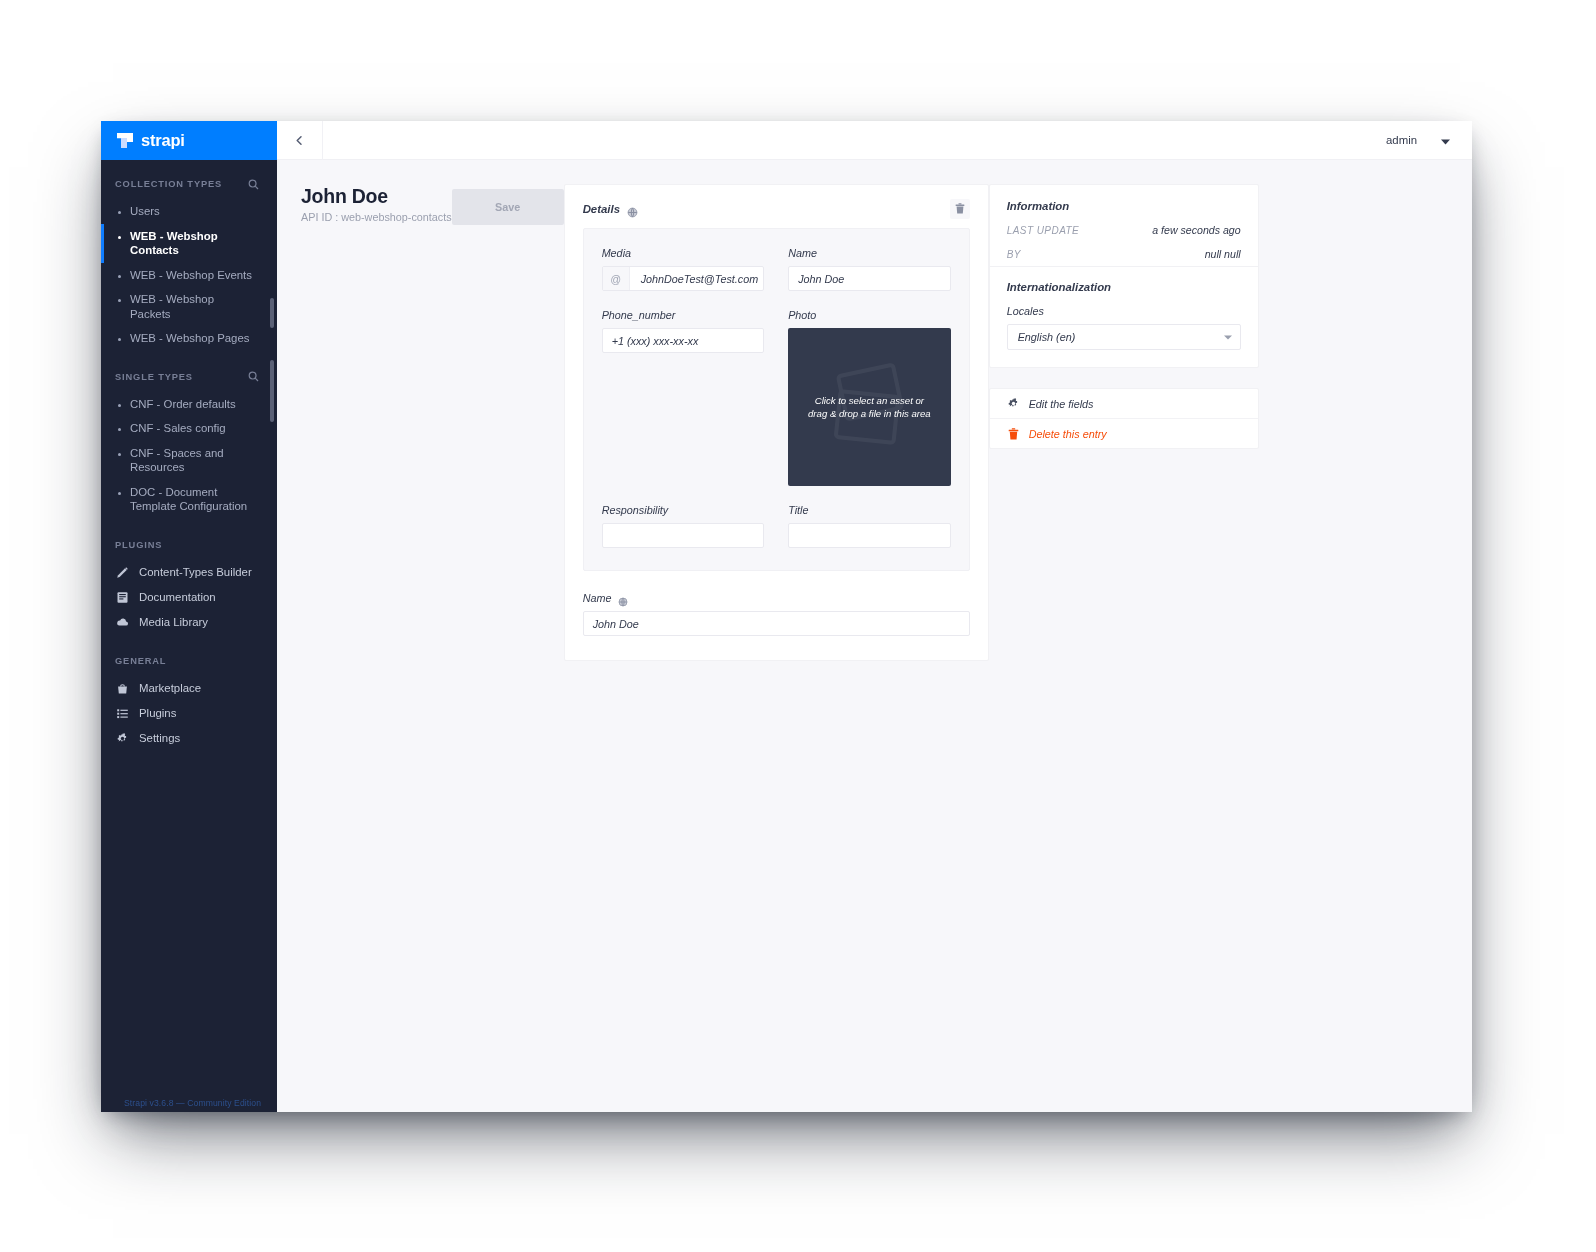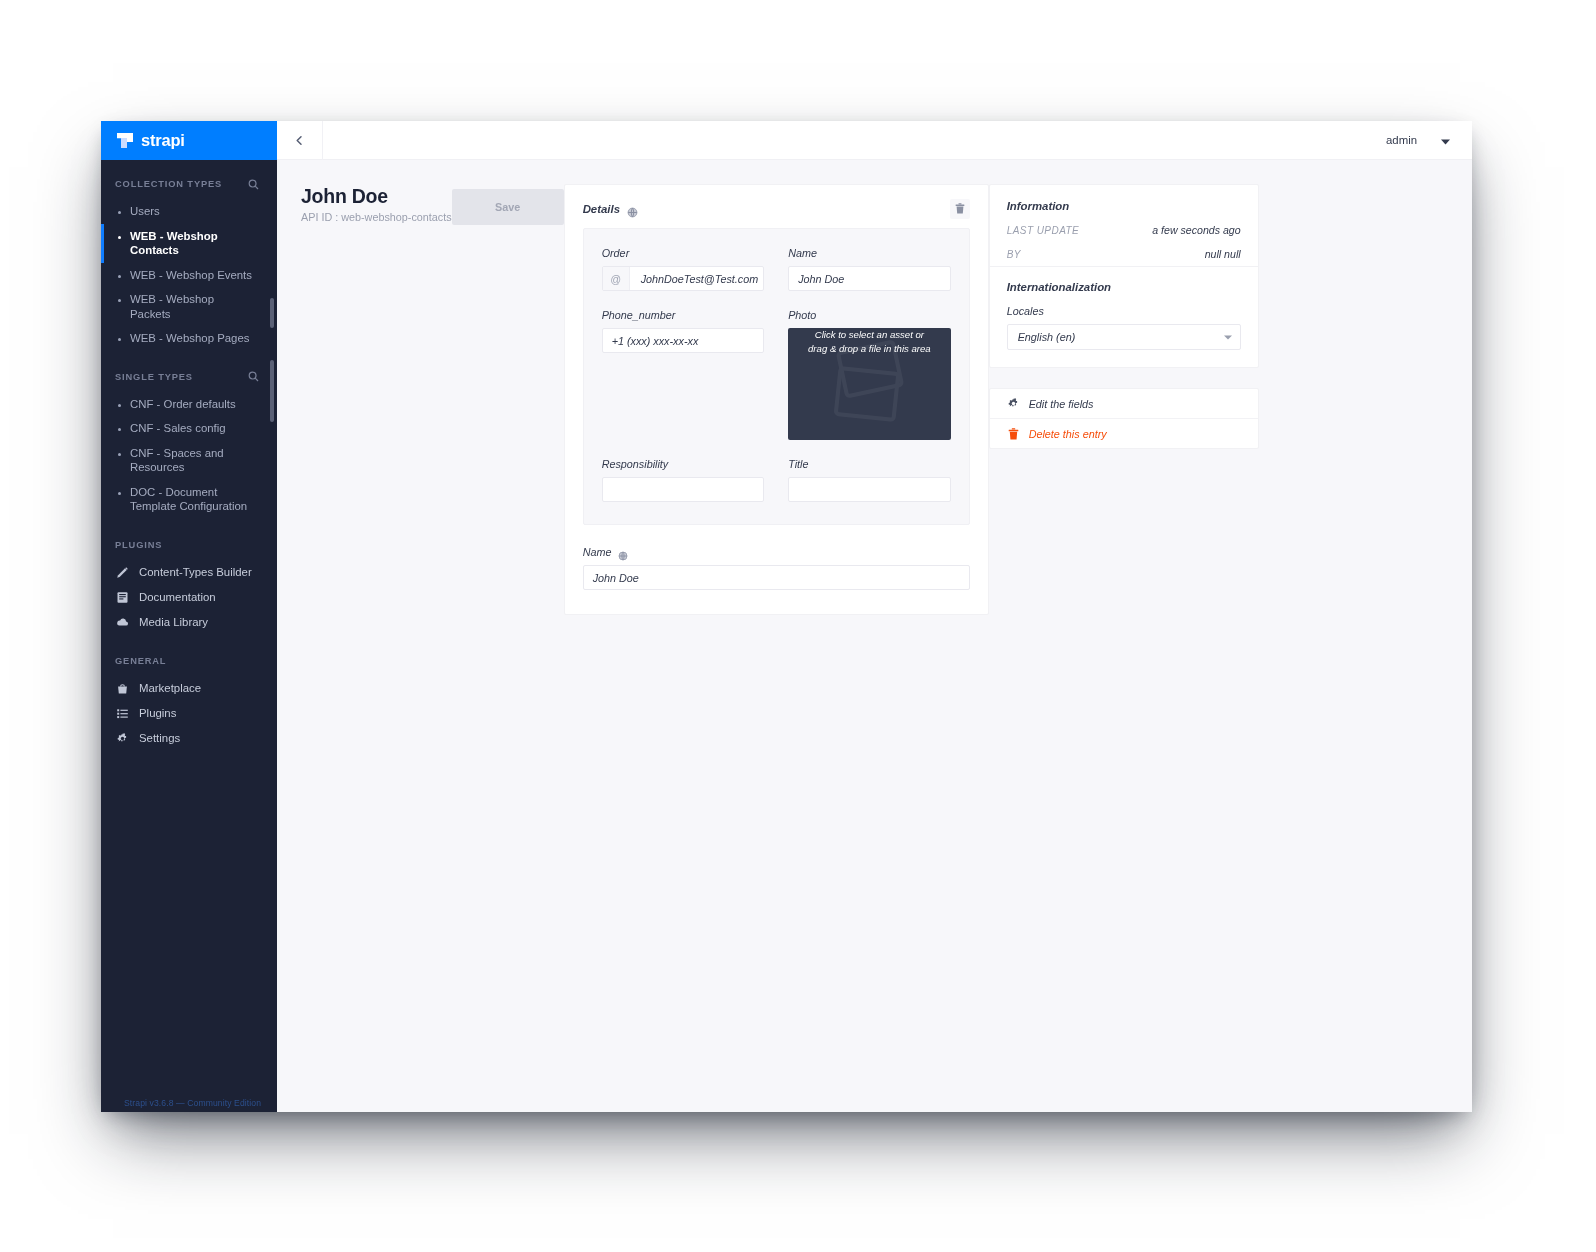--- a/index.html
+++ b/index.html
@@ -248,25 +248,25 @@
     border-right: 1px solid #eeeef3;
     display: flex; align-items: center; justify-content: center;
     color: #a0a5b4; font-size: 10.5px;
     flex: 0 0 27px;
   }
   .inp .val { padding-left: 11px; color: #333a4d; }
   .inp .val.ph { color: #333a4d; }
 
   
   .dropzone {
-    height: 112px;
+    height: 158px;
     background: #333a4d;
     border-radius: 2px;
     position: relative;
-    display: flex; align-items: flex-start; justify-content: center;
+    display: flex; align-items: center; justify-content: center;
     cursor: pointer;
     overflow: hidden;
   }
   .dz-bg {
     position: absolute; left: 50%; top: 50%;
     transform: translate(-50%,-50%);
     opacity: 0.055;
   }
   .dz-text {
     position: relative;
@@ -548,21 +548,21 @@
                       <path d="M1.6 3.4h6.8l-.6 7.2H2.2z"></path>
                     </svg>
                   </span>
                 </span>
               </div>
 
               <div class="comp-body">
                 <div class="grid">
 
                   <div class="fld">
-                    <span class="fld-label">Order</span>
+                    <span class="fld-label">Media</span>
                     <div class="inp with-prefix">
                       <span class="prefix">@</span>
                       <span class="val" placeholder="JohnDoeTest@Test.com">JohnDoeTest@Test.com</span>
                     </div>
                   </div>
 
                   <div class="fld">
                     <span class="fld-label">Name</span>
                     <div class="inp">
                       <span class="val ph" style="padding-left:0" placeholder="John Doe">John Doe</span>

